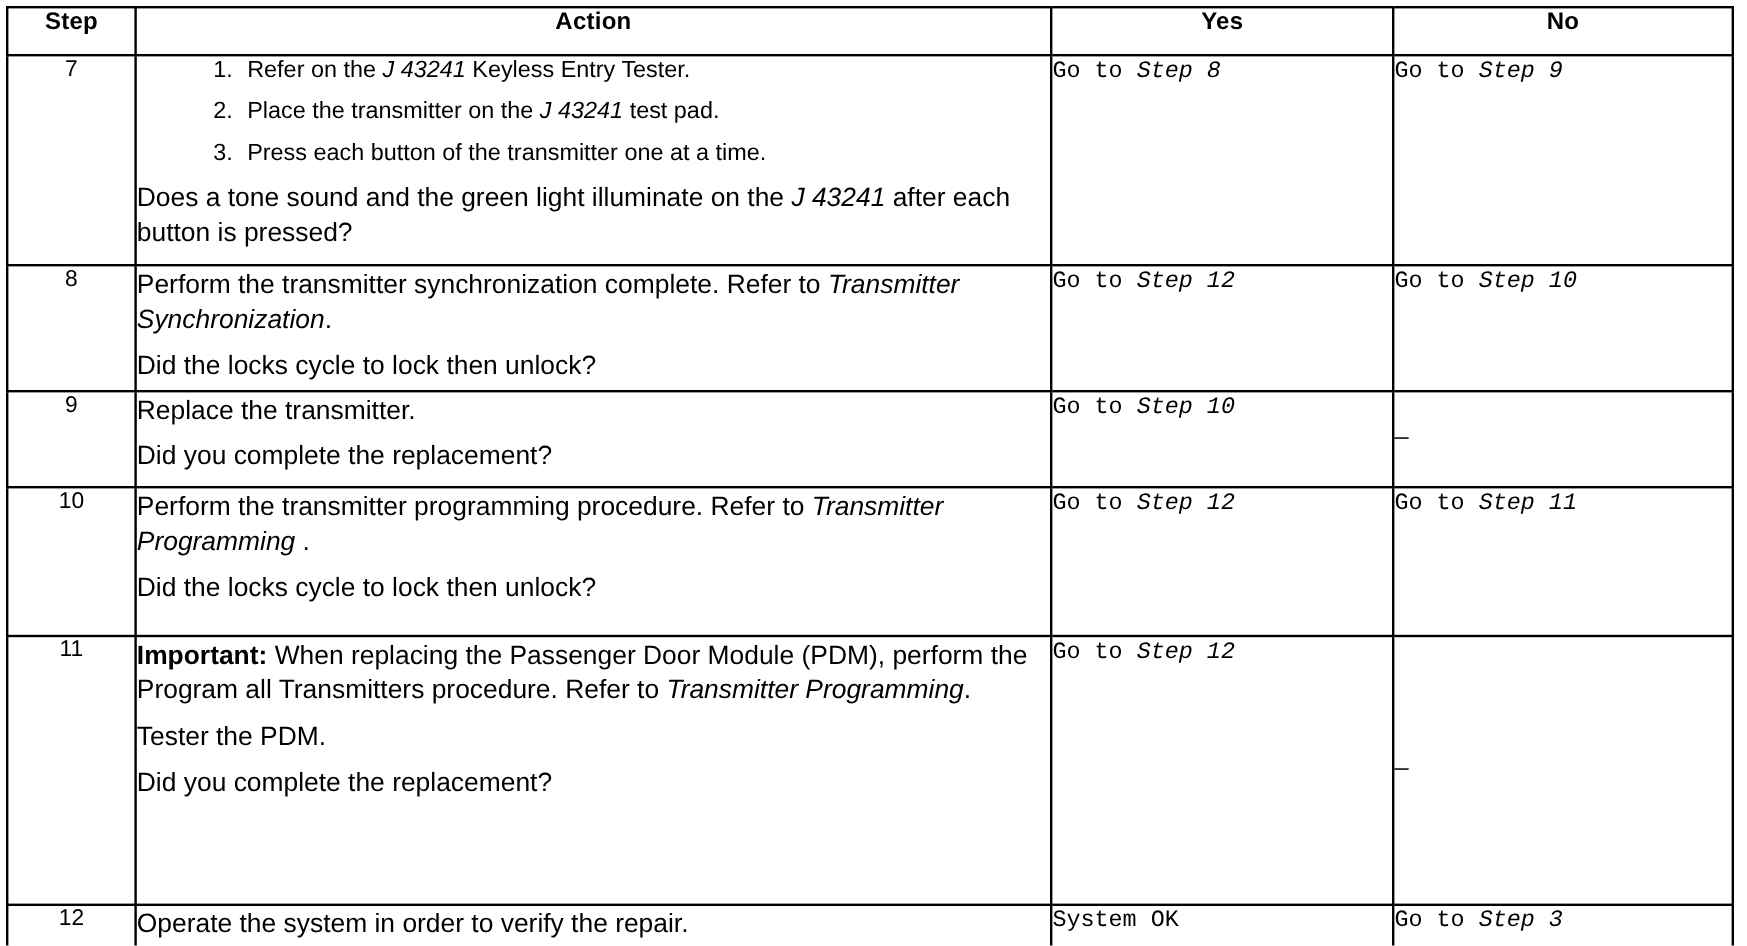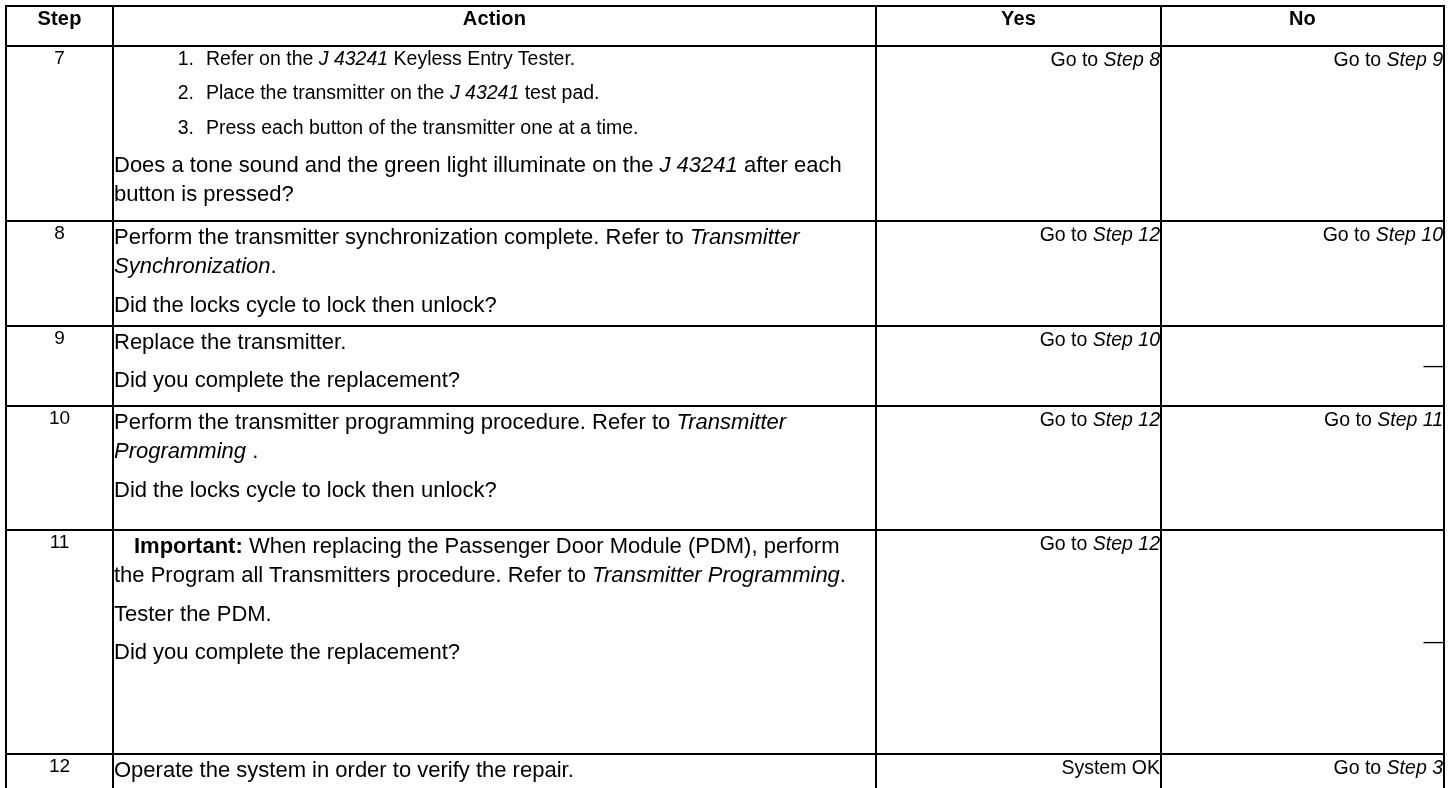--- a/index.html
+++ b/index.html
@@ -70,25 +70,26 @@
   
   td.action-cell {
     padding: 7px 10px 6px 12px;
     font-size: 19.5px;
     line-height: 1.33;
     vertical-align: top;
   }
 
   
   td.ans-cell {
-    text-align: right;
+    text-align: left;
     vertical-align: bottom;
     font-size: 19.5px;
     padding-bottom: 7px;
     line-height: 1.3;
+    font-family: Liberation Mono, monospace;
   }
 
   
   ol.numlist {
     margin: 0 0 0 0;
     padding: 0;
     list-style: none;
   }
   ol.numlist li {
     position: relative;
@@ -107,21 +108,21 @@
 
   p.para {
     margin: 0;
     font-size: 22px;
     line-height: 1.33;
   }
   p.para + p.para { margin-top: 9px; }
   p.para.gap-before { margin-top: 28px; }
 
   .ital { font-style: italic; }
-  .bold { font-weight: bold; padding-left: 20px; }
+  .bold { font-weight: bold; }
   .dash { font-size: 19.5px; }
 
   .q-after-list { margin-top: 3px; }
 </style>
 </head>
 <body>
 
 <div class="sheet">
 
   <table class="flowchart">

